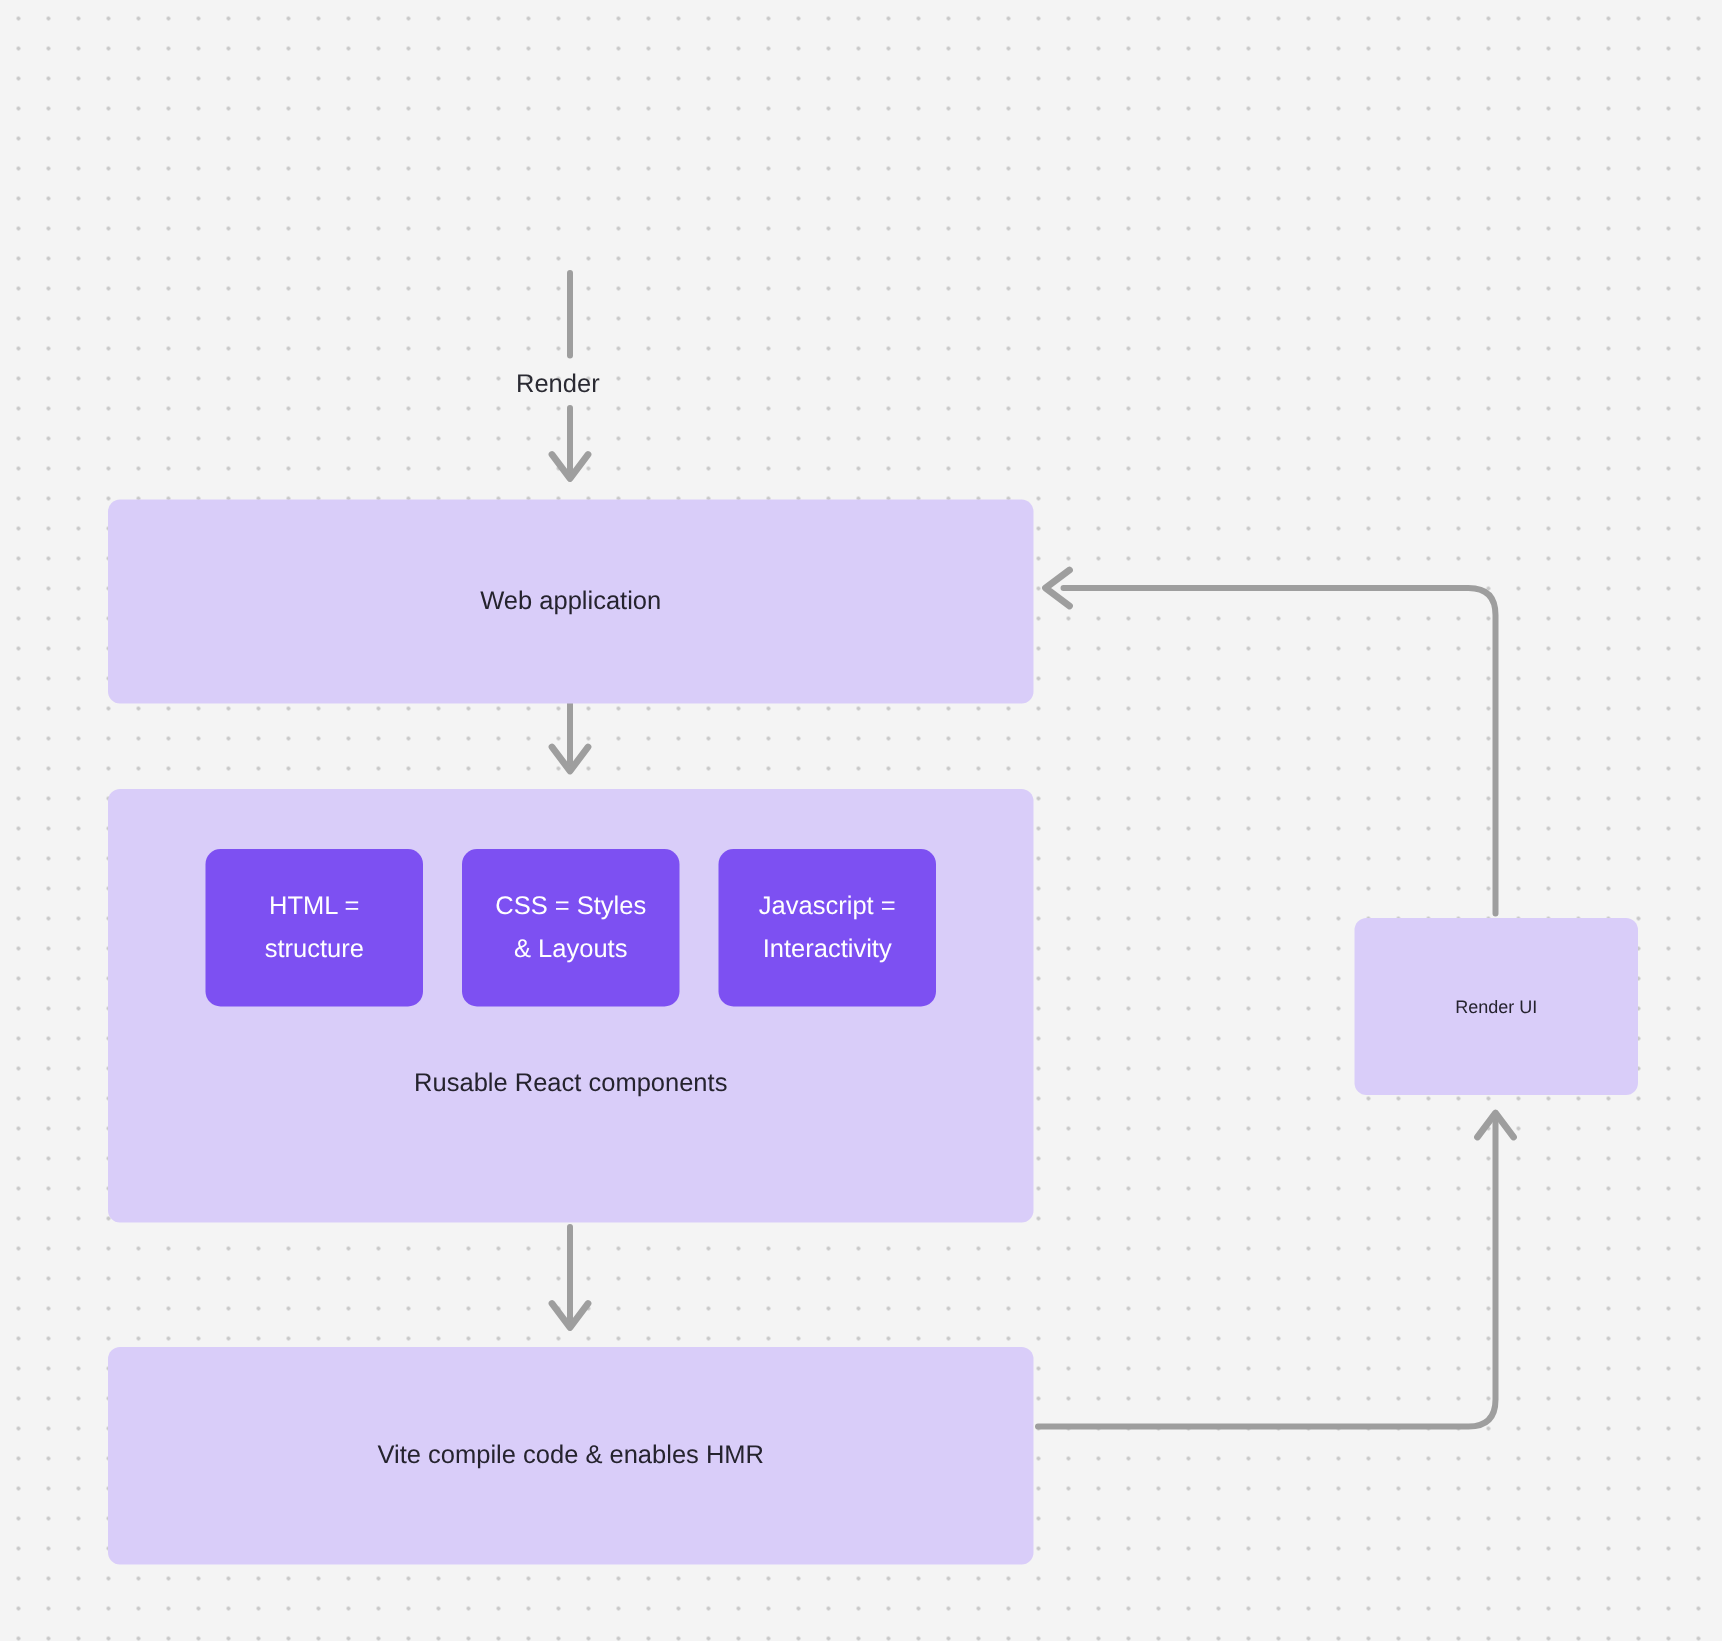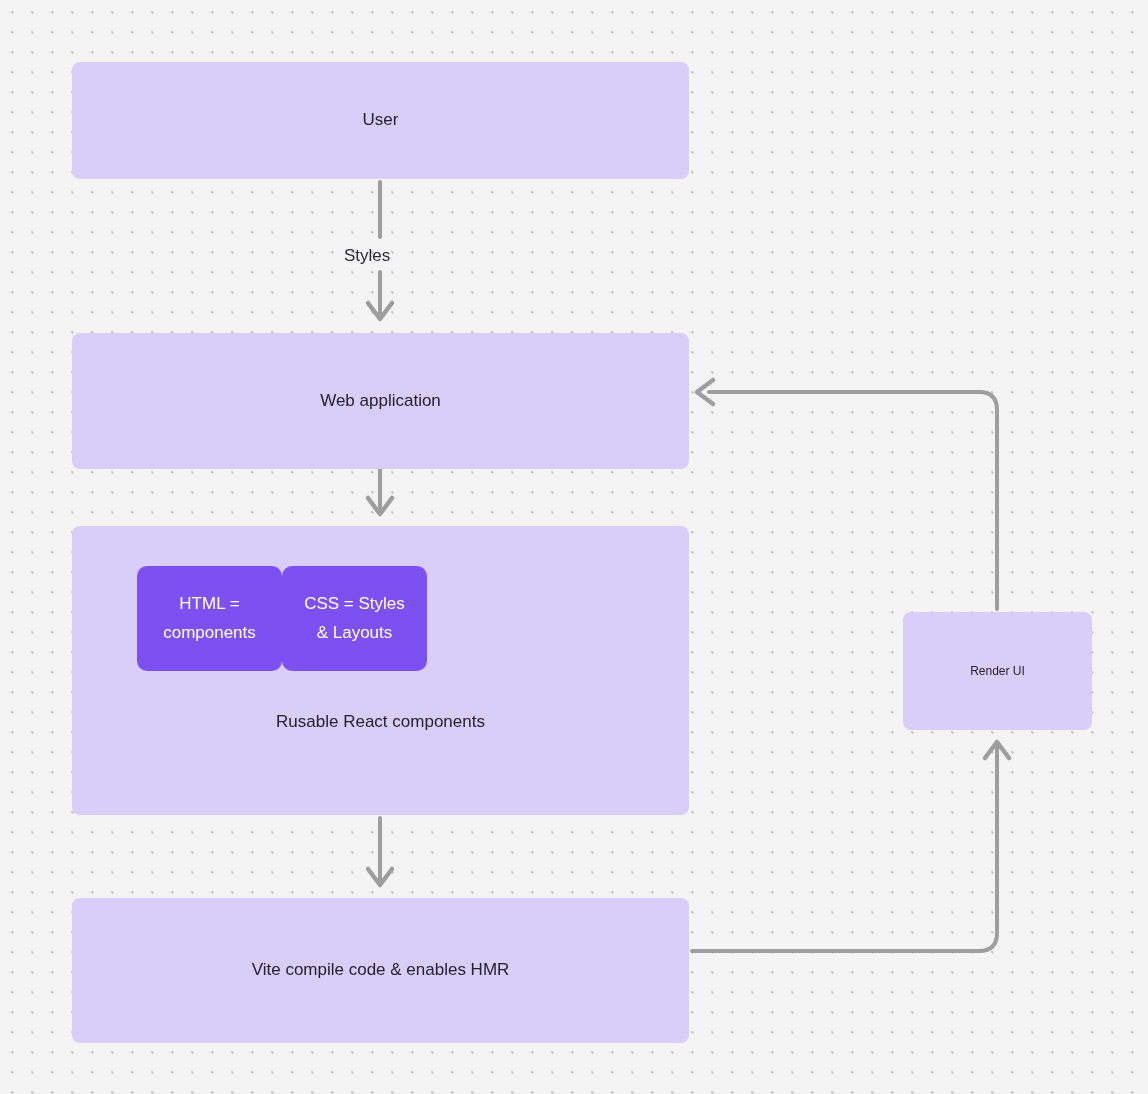--- a/index.html
+++ b/index.html
@@ -52,20 +52,21 @@
   #node-webapp    { left: 72px;  top: 333px; width: 617px; height: 136px; }
   #node-react     { left: 72px;  top: 526px; width: 617px; height: 289px;
                     align-items: flex-start; justify-content: flex-start;
                     flex-direction: column; padding: 40px 0 0 0; }
   #node-vite      { left: 72px;  top: 898px; width: 617px; height: 145px; }
   #node-render    { left: 903px; top: 612px; width: 189px; height: 118px; font-size: 12px; }
 
   .chip-row {
     display: flex;
     flex-direction: row;
+    gap: 26px;
     margin-left: 65px;
   }
 
   .chip {
     box-sizing: border-box;
     width: 145px;
     height: 105px;
     background: #7d50f2;
     border-radius: 10px;
     color: #ffffff;
@@ -126,44 +127,47 @@
       <path d="M692,951 L979,951 Q997,951 997,933 L997,746" fill="none" stroke="#9e9e9e" stroke-width="4" stroke-linecap="round"></path>
       <path d="M985,758 L997,742 L1009,758" fill="none" stroke="#9e9e9e" stroke-width="4.5" stroke-linecap="round" stroke-linejoin="round"></path>
     </g>
 
     <g>
       <path d="M997,609 L997,410 Q997,392 979,392 L709,392" fill="none" stroke="#9e9e9e" stroke-width="4" stroke-linecap="round"></path>
       <path d="M713,380 L697,392 L713,404" fill="none" stroke="#9e9e9e" stroke-width="4.5" stroke-linecap="round" stroke-linejoin="round"></path>
     </g>
   </svg>
 
-  <div class="node" id="node-user">
-    <span>User</span>
-  </div>
 
   <div class="edge-label" id="label-prompt">
-    <span>Styles</span>
+    <span>Render</span>
   </div>
 
   <div class="node" id="node-webapp">
     <span>Web application</span>
   </div>
 
   <div class="node" id="node-react">
     <div class="chip-row">
       <div class="chip">
         <span>
           <span>HTML =</span><br>
-          <span>components</span>
+          <span>structure</span>
         </span>
       </div>
       <div class="chip">
         <span>
           <span>CSS = Styles</span><br>
           <span>&amp; Layouts</span>
+        </span>
+      </div>
+      <div class="chip">
+        <span>
+          <span>Javascript =</span><br>
+          <span>Interactivity</span>
         </span>
       </div>
     </div>
     <div class="group-caption">Rusable React components</div>
   </div>
 
   <div class="node" id="node-vite">
     <span>Vite compile code &amp; enables HMR</span>
   </div>
 

